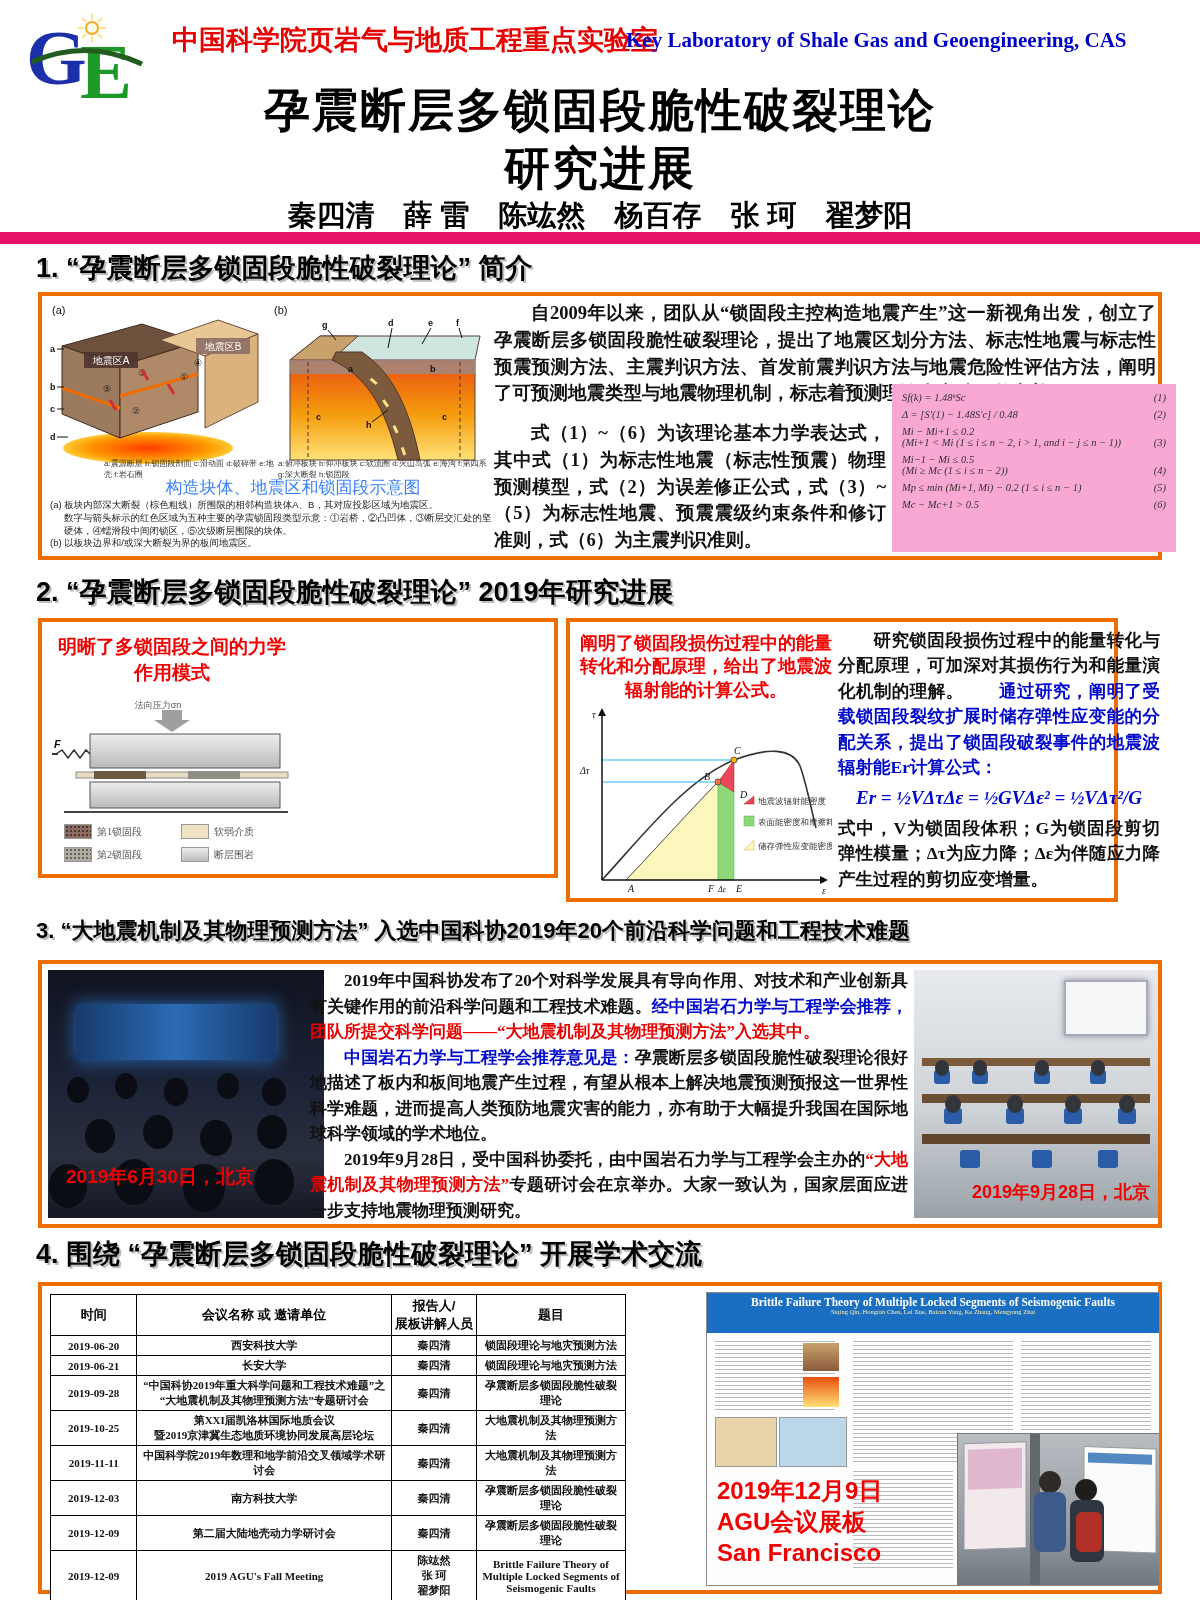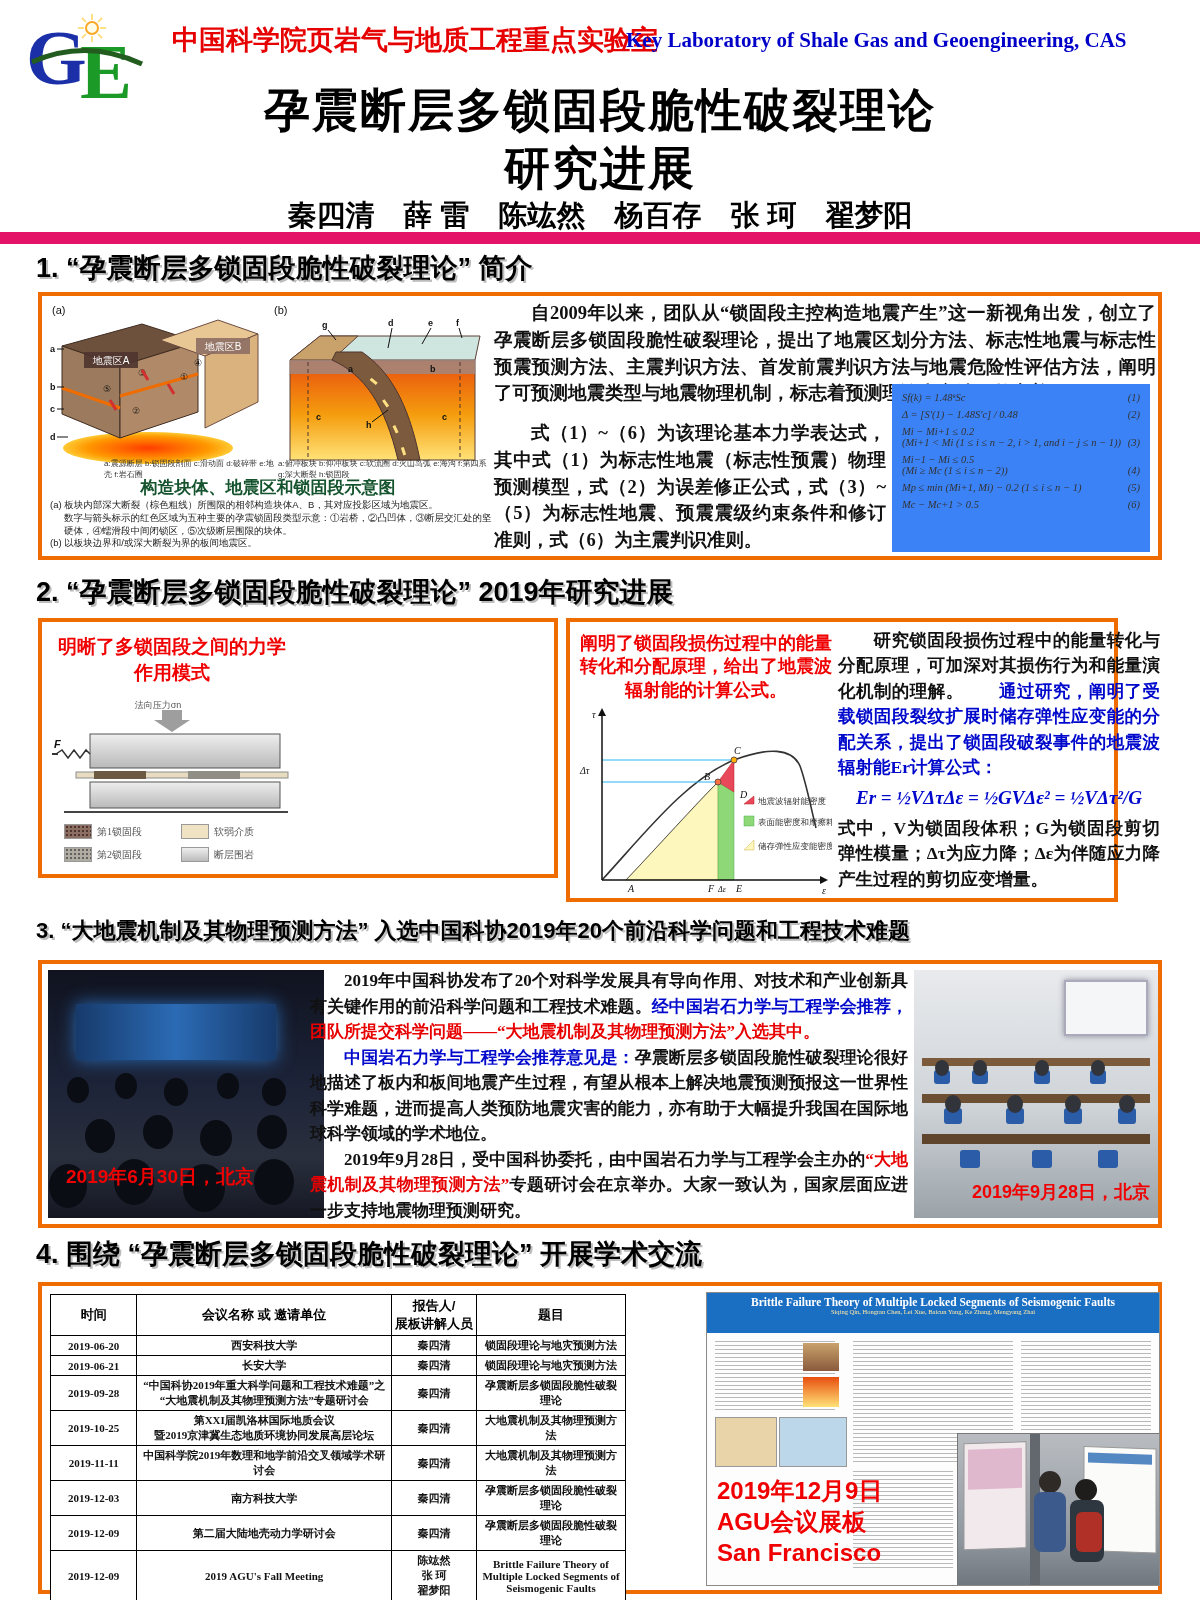--- a/index.html
+++ b/index.html
@@ -1,19 +1,19 @@
 <!DOCTYPE html>
 <html><head>
 <meta charset="utf-8">
 <style>
   html,body{margin:0;padding:0;background:#fff;}
   #poster{position:relative;width:1200px;height:1600px;background:#fff;overflow:hidden;
           font-family:"Liberation Sans",sans-serif;}
   .abs{position:absolute;}
-  .cnhead{font-weight:bold;color:#14532d;font-family:"Liberation Sans",sans-serif;}
+  .cnhead{font-weight:normal;color:#3b82f6;font-family:"Liberation Sans",sans-serif;padding-left:25px;}
   .cnbody{font-family:"Liberation Serif",serif;font-weight:bold;color:#111;}
   .seg-blue{color:#0008cc;}
   .seg-red{color:#e80000;}
   .orange-box{position:absolute;border:4px solid #ee6c00;background:#fff;box-sizing:border-box;}
   .sec-heading{position:absolute;font-size:27px;font-weight:bold;color:#000;
                text-shadow:2px 2px 0 #bdbdbd;white-space:nowrap;}
   .preline{white-space:pre-line;}
   .eq-line{display:flex;justify-content:space-between;
            font-family:"Liberation Serif",serif;font-style:italic;font-size:10.5px;color:#333;}
   .legend-item{display:flex;align-items:center;gap:5px;font-size:10px;
@@ -153,21 +153,21 @@
     <div class="abs" style="left:236px;top:162px;width:214px;font-size:8px;color:#333;">a:俯冲板块  b:仰冲板块  c:软流圈  d:火山岛弧  e:海沟  f:第四系  g:深大断裂  h:锁固段</div>
     <div class="abs" style="left:8px;top:203px;width:444px;font-size:9.5px;color:#222;line-height:1.35;">
       <div>(a) 板块内部深大断裂（棕色粗线）所围限的相邻构造块体A、B，其对应投影区域为地震区。</div>
       <div style="padding-left:14px;">数字与箭头标示的红色区域为五种主要的孕震锁固段类型示意：①岩桥，②凸凹体，③断层交汇处的坚硬体，④蠕滑段中间闭锁区，⑤次级断层围限的块体。</div>
       <div>(b) 以板块边界和/或深大断裂为界的板间地震区。</div>
     </div>
 
     <div class="abs cnbody" style="left:452px;top:4px;width:662px;font-size:18.5px;line-height:1.45;text-indent:2em;text-align:justify;">自2009年以来，团队从“锁固段主控构造地震产生”这一新视角出发，创立了孕震断层多锁固段脆性破裂理论，提出了地震区划分方法、标志性地震与标志性预震预测方法、主震判识方法、首发前震判识方法与地震危险性评估方法，阐明了可预测地震类型与地震物理机制，标志着预测理论和方法已趋完善。</div>
     <div class="abs cnbody" style="left:452px;top:124px;width:392px;font-size:18.5px;line-height:1.45;text-indent:2em;text-align:justify;">式（1）~（6）为该理论基本力学表达式，其中式（1）为标志性地震（标志性预震）物理预测模型，式（2）为误差修正公式，式（3）~（5）为标志性地震、预震震级约束条件和修订准则，式（6）为主震判识准则。</div>
 
-    <div class="abs" style="left:850px;top:88px;width:258px;height:168px;background:#3b82f6;padding:8px 10px;box-sizing:border-box;">
+    <div class="abs" style="left:850px;top:88px;width:284px;height:168px;background:#f9a8d4;padding:8px 10px;box-sizing:border-box;">
       <div class="eq-line">
           <span>Sf(k) = 1.48ᵏSc</span>
           <span>(1)</span>
         </div>
       <div class="eq-line" style="margin-top:6px;">
           <span>Δ = [S′(1) − 1.48S′c] / 0.48</span>
           <span>(2)</span>
         </div>
       <div class="eq-line" style="margin-top:6px;">
           <span>Mi − Mi+1 ≤ 0.2</span>

